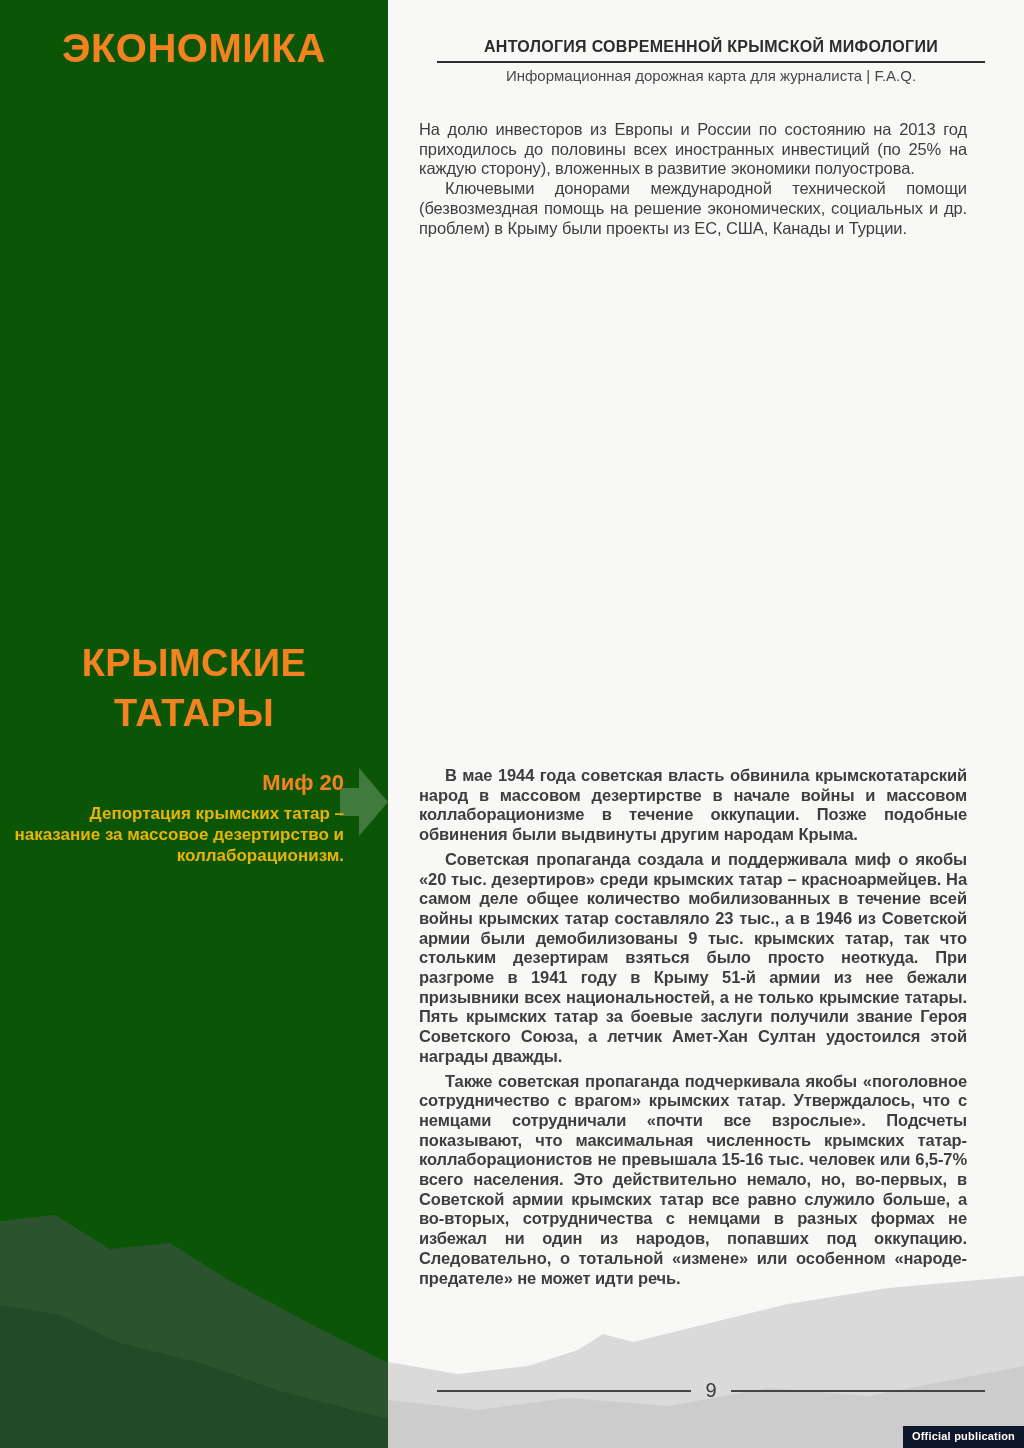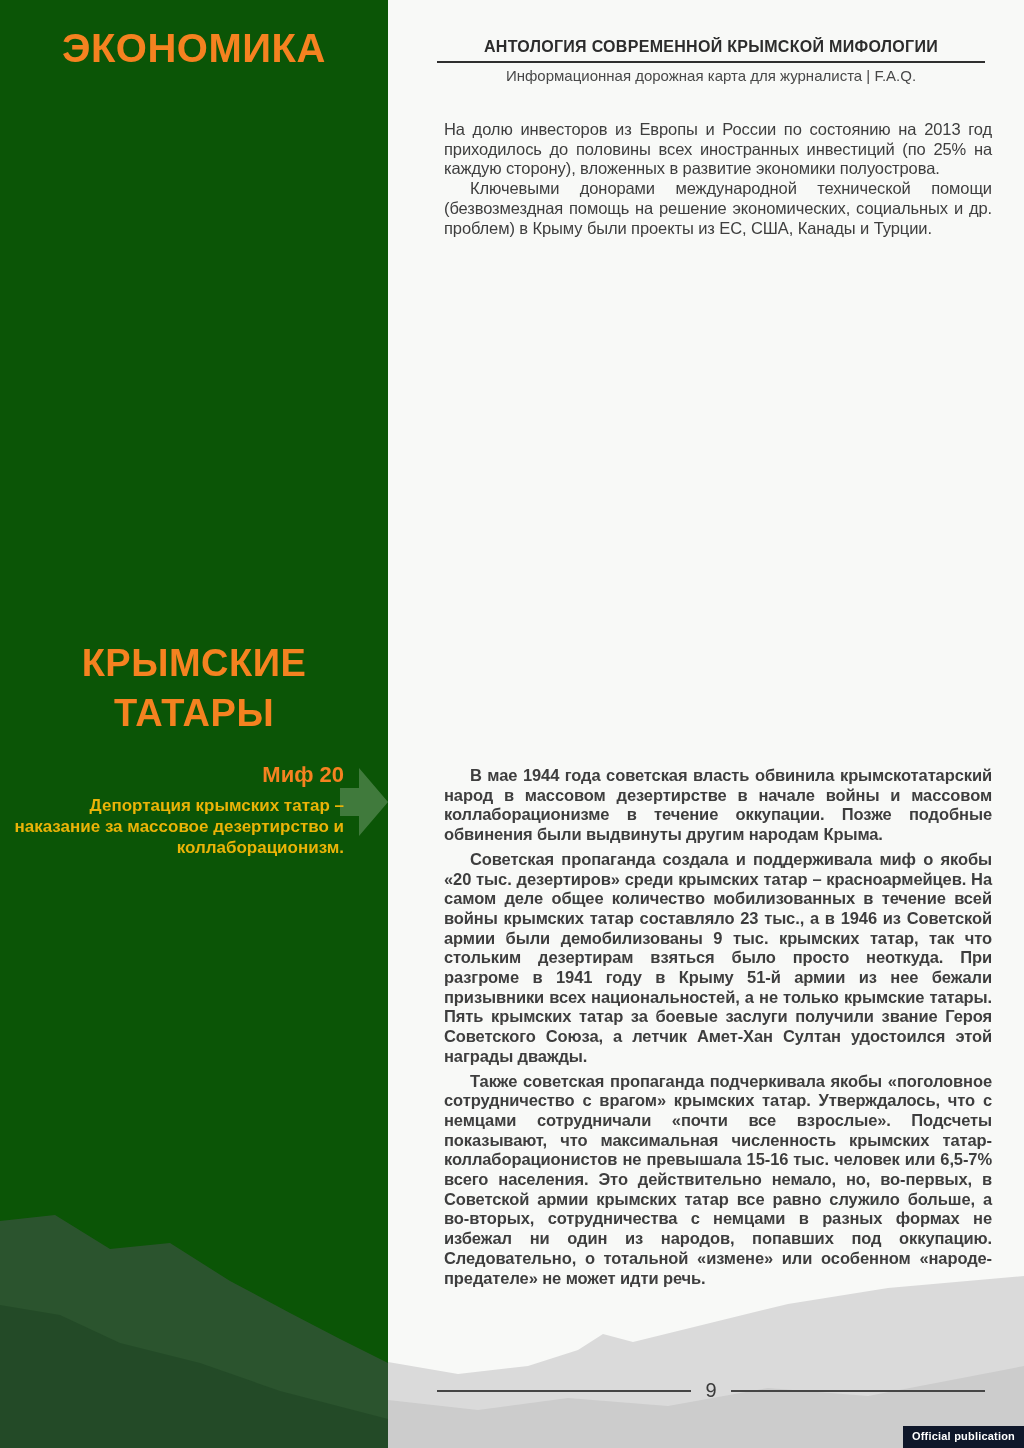--- a/index.html
+++ b/index.html
@@ -9,31 +9,31 @@
     font-family:"Liberation Sans","DejaVu Sans",sans-serif;
   }
   
   .sidebar{position:absolute;left:0;top:0;width:388px;height:1448px;background:#0b5506;overflow:hidden;}
   .eco-title{position:absolute;top:26px;left:62px;font-size:40px;font-weight:bold;color:#f58220;letter-spacing:.5px;}
   .tatars-title{
     position:absolute;top:638px;left:0;width:260px;margin-left:64px;
     text-align:center;font-size:38px;font-weight:bold;color:#f58220;line-height:50px;letter-spacing:.5px;
   }
   .myth-block{position:absolute;top:762px;right:44px;width:330px;text-align:right;z-index:3;}
-  .myth-label{font-size:22px;font-weight:bold;color:#f58220;margin-bottom:7px;}
+  .myth-label{font-size:22px;font-weight:bold;color:#f58220;margin-bottom:7px;margin-top:8px;}
   .myth-desc{font-size:17px;font-weight:bold;color:#eab308;line-height:21px;}
   .myth-arrow{position:absolute;top:756px;right:0;width:48px;height:92px;z-index:2;}
   .sidebar-mountains{position:absolute;left:0;bottom:0;width:388px;height:235px;}
   
   .header{position:absolute;left:437px;top:38px;width:548px;text-align:center;z-index:2;}
   .header-title{font-size:16px;font-weight:bold;color:#2c2c2c;letter-spacing:.3px;}
   .header-rule{height:2px;background:#2f2f2f;margin:5px 0 4px;}
   .header-subtitle{font-size:15px;color:#484848;}
   
-  .bodytext{position:absolute;left:444px;width:548px;z-index:2;}
+  .bodytext{position:absolute;left:419px;width:548px;z-index:2;}
   .economy{top:120px;}
   .myth-text{top:766px;font-weight:bold;}
   .bodytext p{
     margin:0;font-size:16.5px;line-height:19.7px;color:#3e3e3e;
     text-align:justify;letter-spacing:-0.1px;
   }
   .myth-text p{margin-bottom:5px;}
   .indent{text-indent:26px;}
   
   .gray-mountains{position:absolute;left:388px;bottom:0;width:636px;height:178px;z-index:1;}

